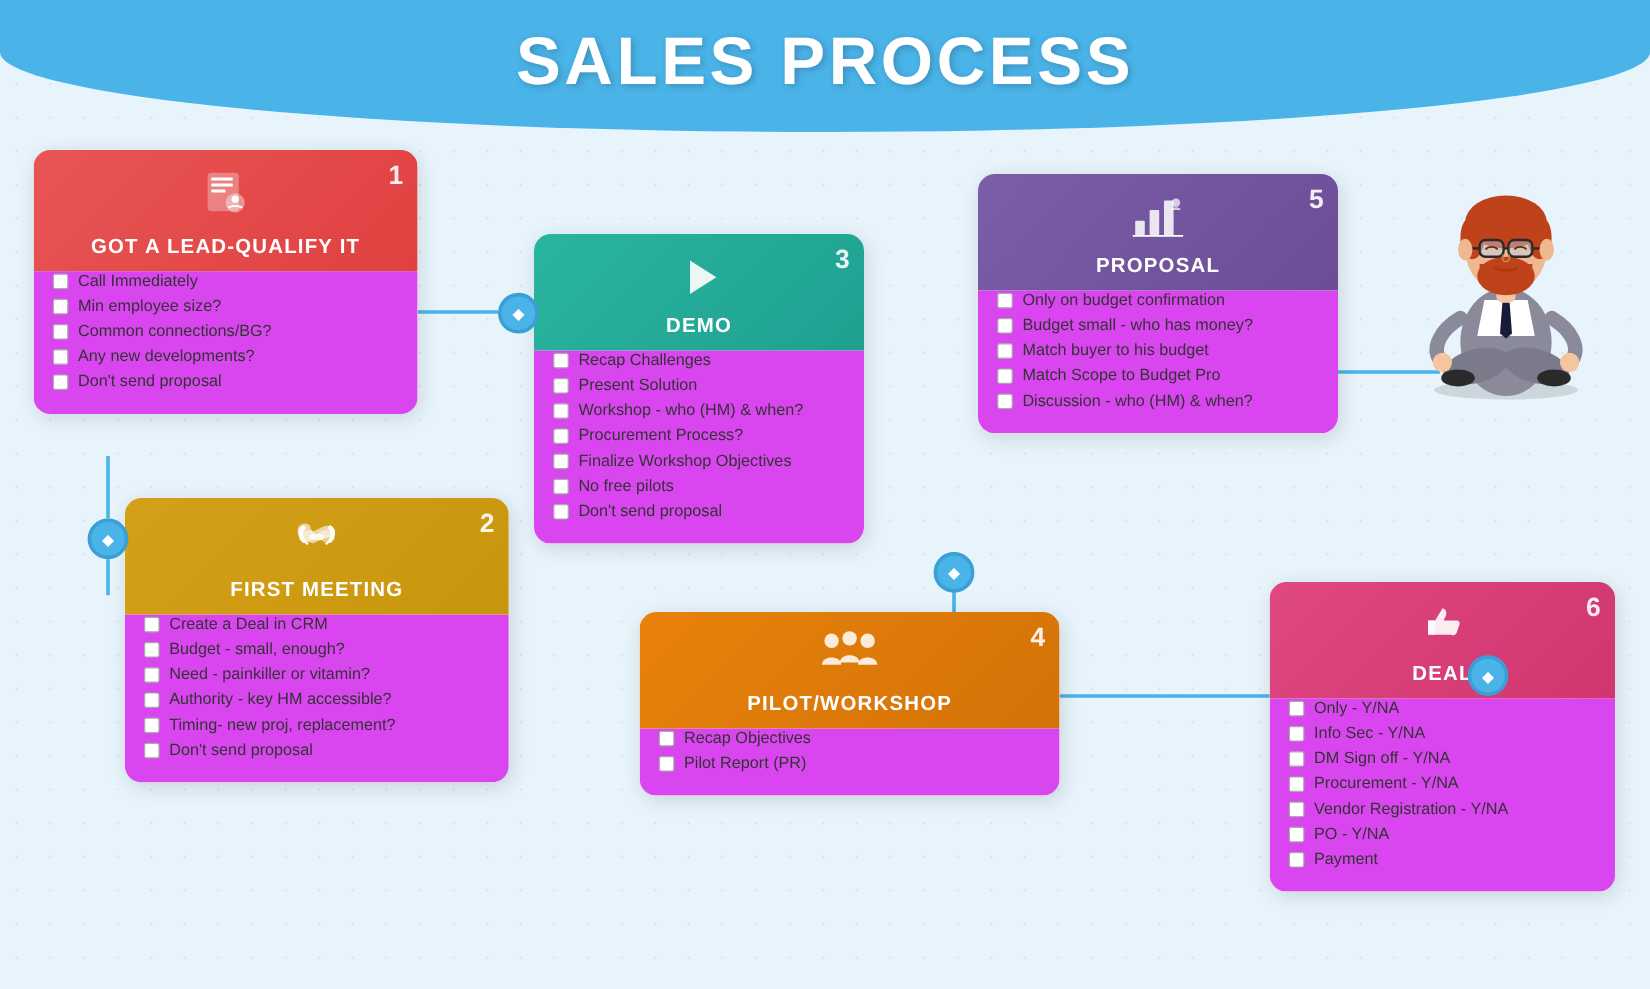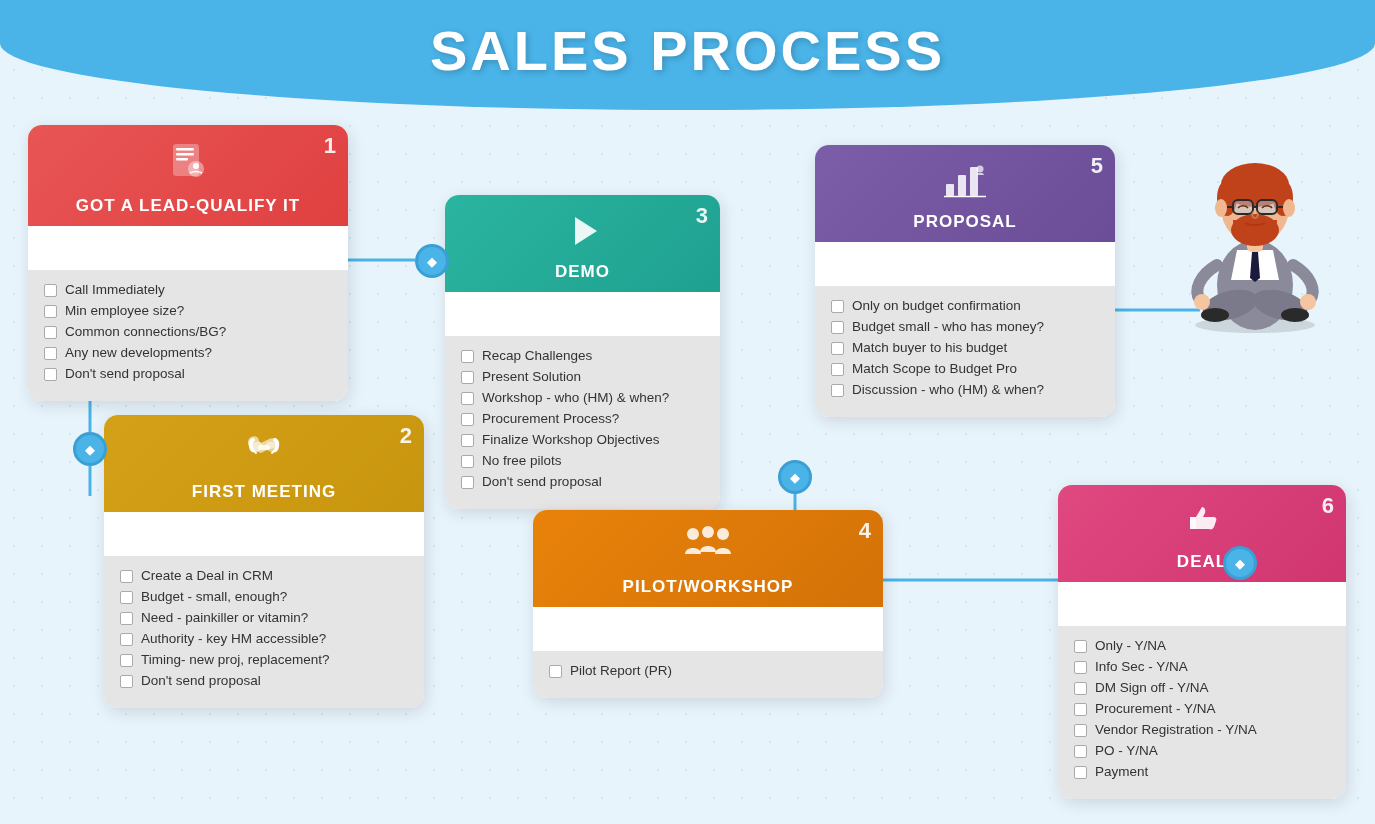--- a/index.html
+++ b/index.html
@@ -85,23 +85,22 @@
     .card-title {
       font-size: 17px;
       font-weight: 900;
       color: white;
       text-align: center;
       letter-spacing: 1px;
       text-transform: uppercase;
     }
 
     .card-body {
-      padding: 12px 16px 14px;
-      background: #e5e5e5;
-      margin-top: 44px;
+      padding: 0 16px 14px;
+      background: #d946ef;
     }
 
     .checklist-item {
       display: flex;
       align-items: flex-start;
       margin-bottom: 6px;
       font-size: 13.5px;
       color: #333;
     }
 
@@ -353,20 +352,24 @@
         <path d="M19 28 C19 20 35 20 35 28" fill="white" opacity="0.85"></path>
         <circle cx="42" cy="10" r="6" fill="white" opacity="0.85"></circle>
         <path d="M34 30 C34 22 50 22 50 30" fill="white" opacity="0.85"></path>
       </svg>
     </div>
     <div class="card-title">PILOT/WORKSHOP</div>
   </div>
   <div class="card-body">
     <div class="checklist-item">
         <div class="checkbox"></div>
+        <span>Recap Objectives</span>
+      </div>
+    <div class="checklist-item">
+        <div class="checkbox"></div>
         <span>Pilot Report (PR)</span>
       </div>
   </div>
 </div>
 
 <div class="card" id="card5">
   <div class="card-header" style="background: linear-gradient(135deg, #7b5ea7 0%, #6a4d96 100%);">
     <span class="card-number">5</span>
     <div class="card-icon">
       <svg width="46" height="40" viewBox="0 0 46 40" fill="none">

